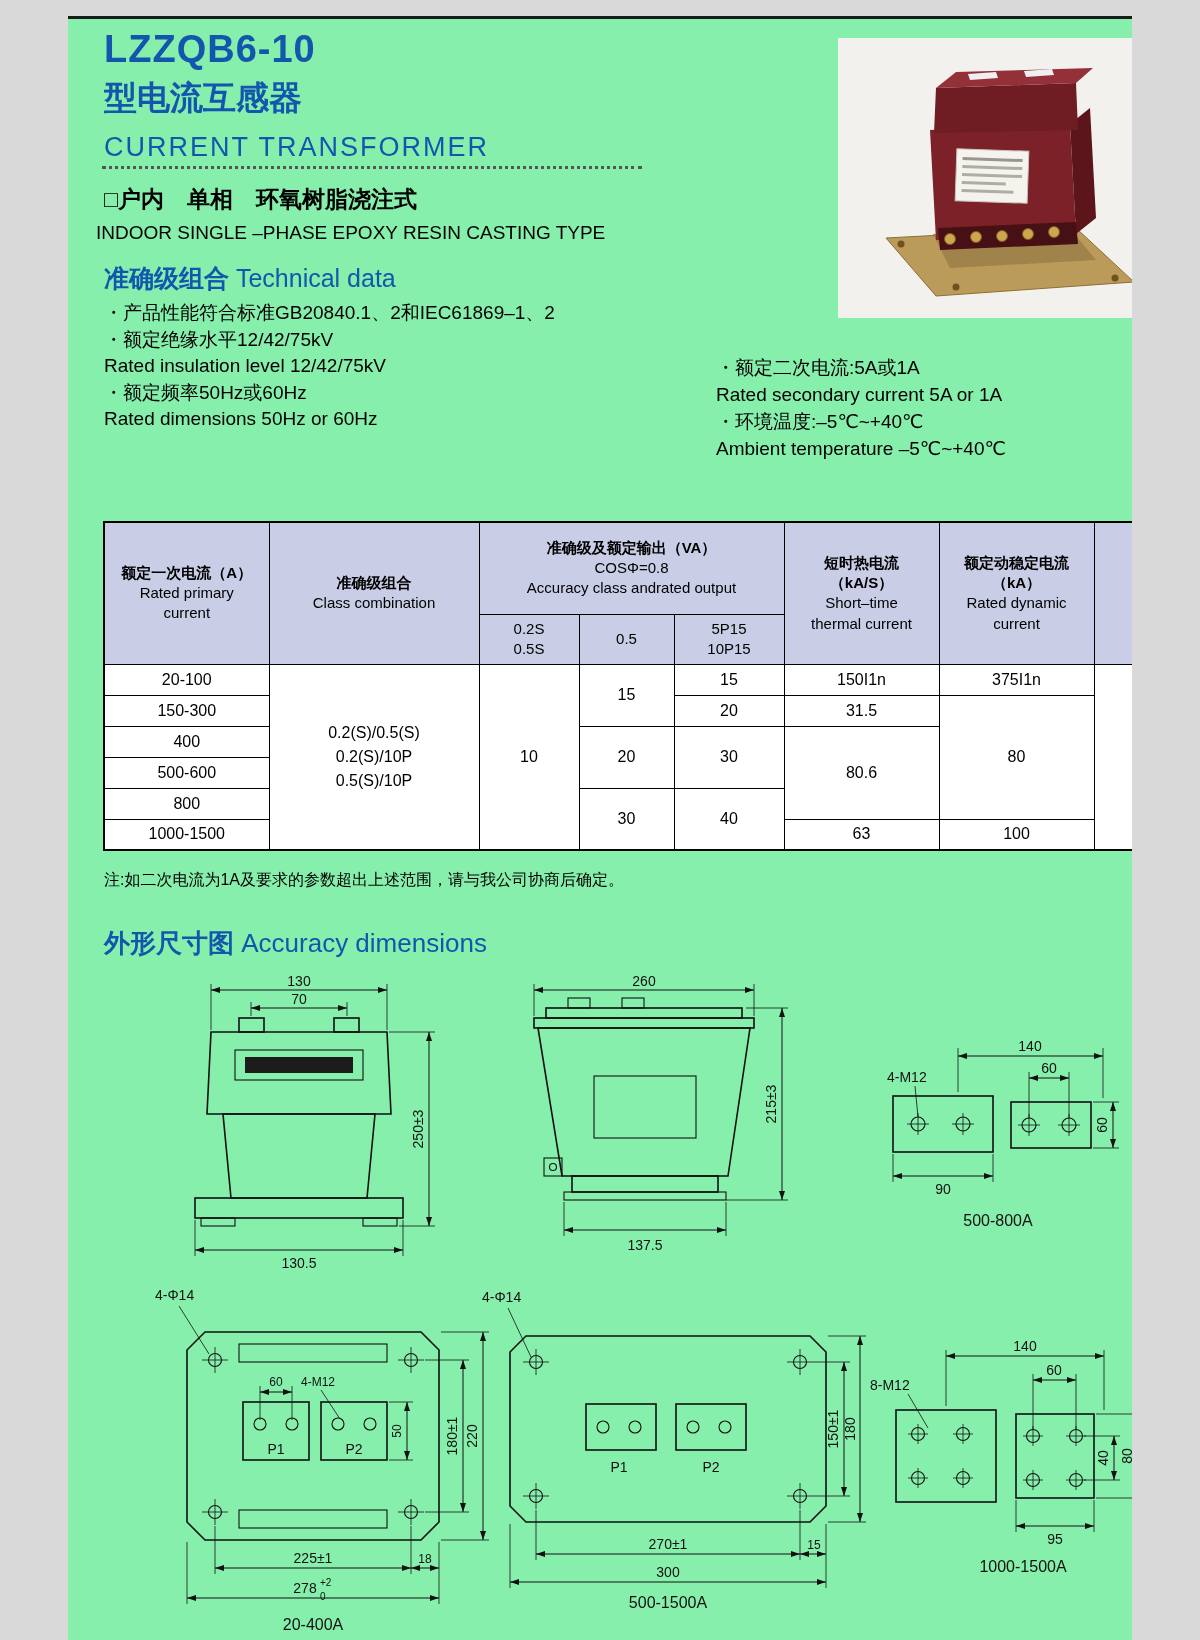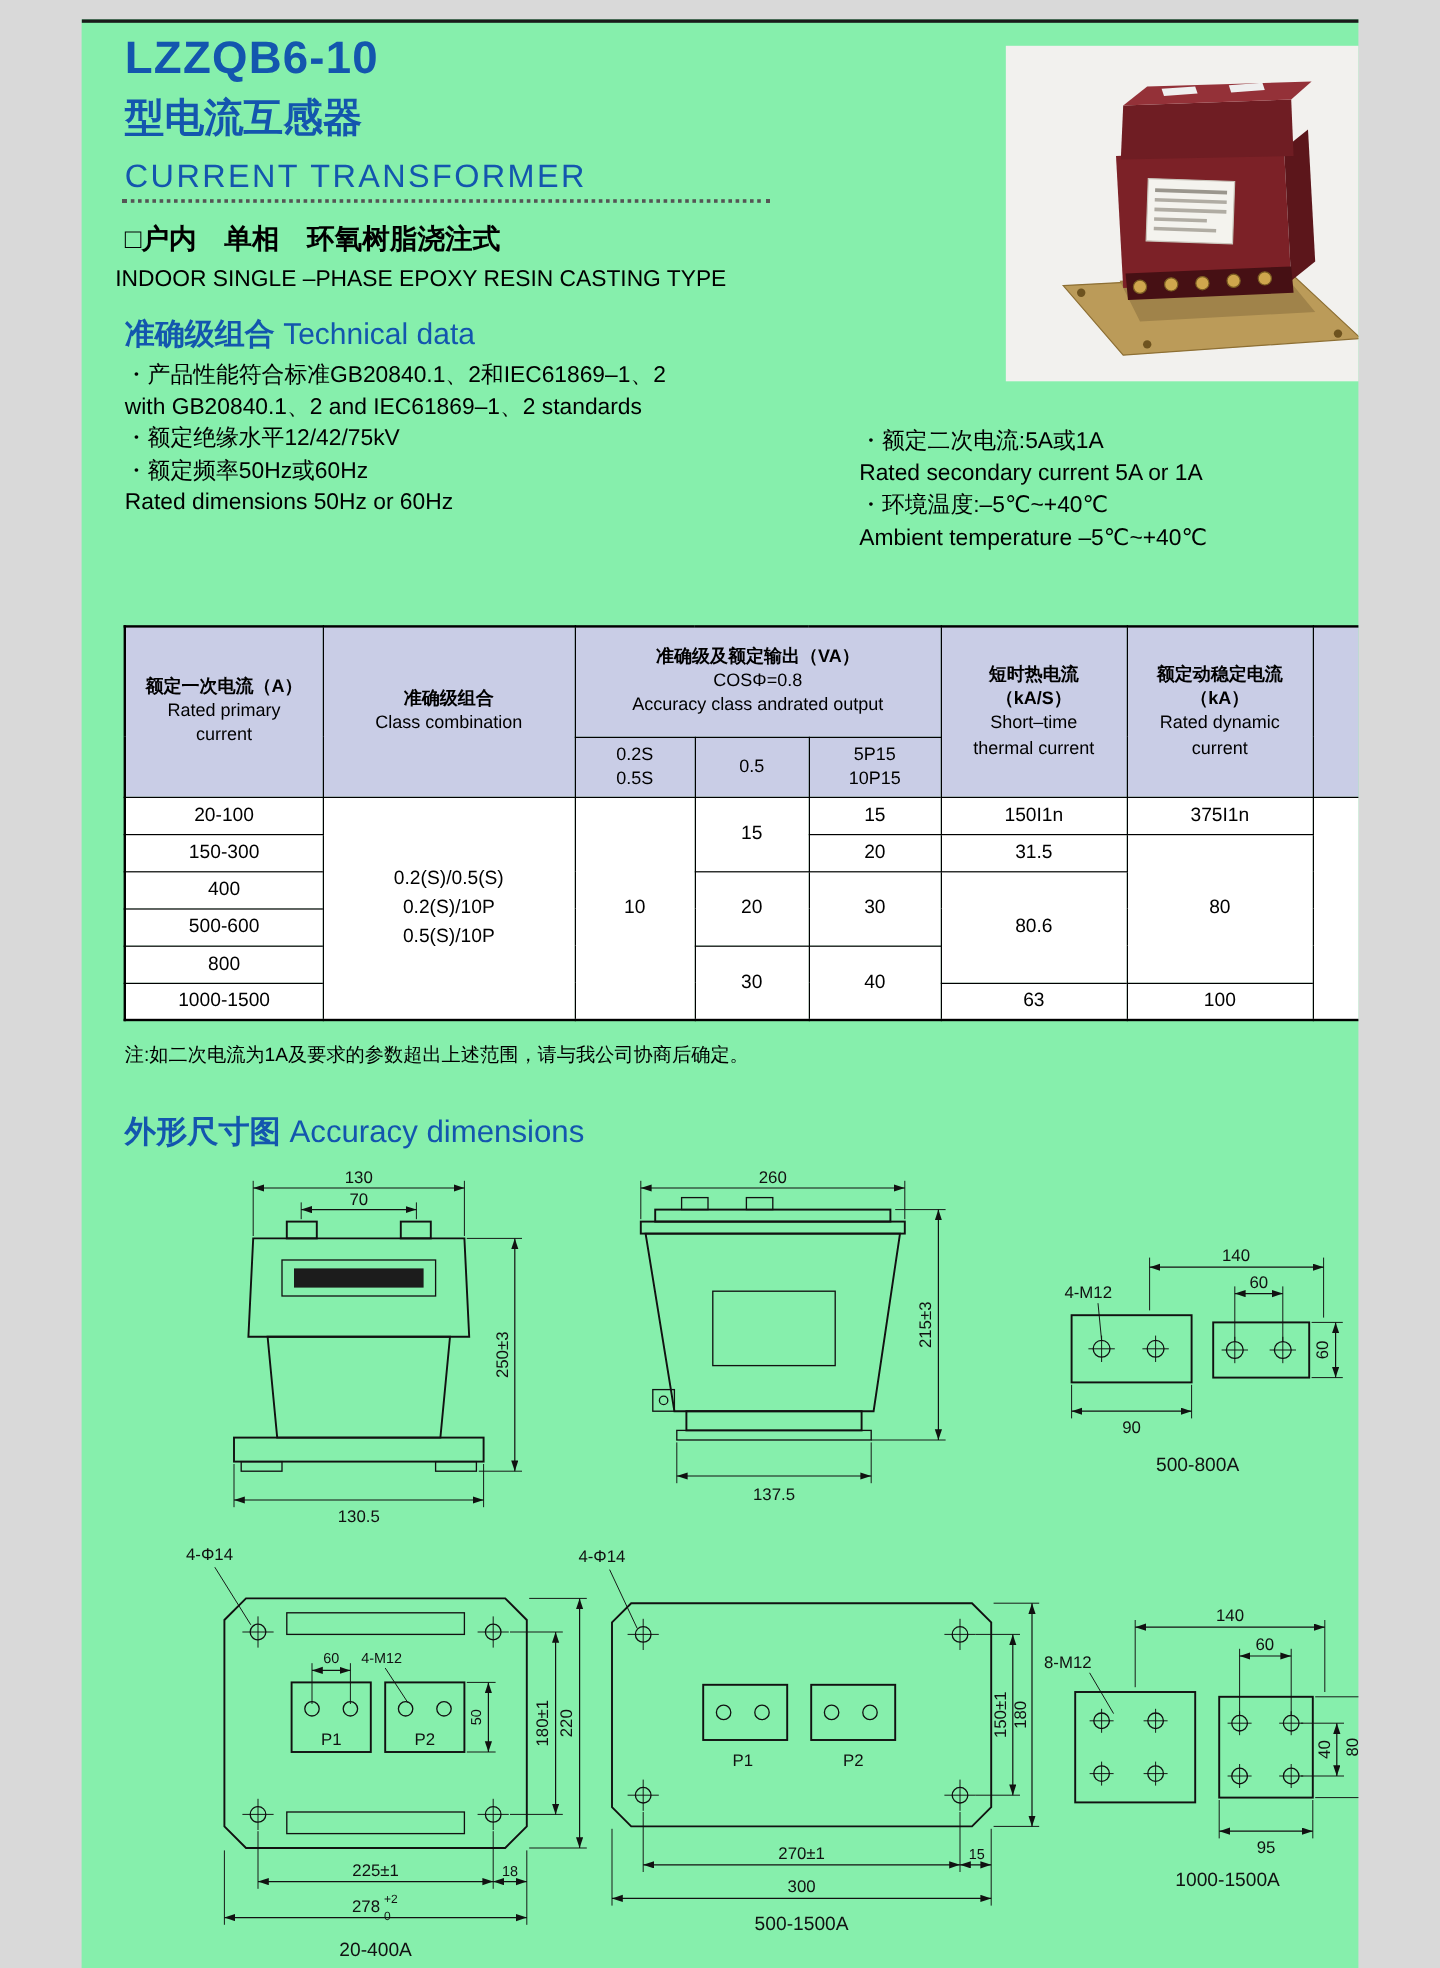--- a/index.html
+++ b/index.html
@@ -94,22 +94,22 @@
       <circle cx="190" cy="196" r="5.5" fill="#cfa64d" stroke="#7a5c22"></circle>
       <circle cx="216" cy="194" r="5.5" fill="#cfa64d" stroke="#7a5c22"></circle>
     </g>
   </svg>
 
   <div class="abs tech-head">
     <span class="cnb">准确级组合</span><span> Technical data</span>
   </div>
   <div class="abs tech-left">
     <div>・产品性能符合标准GB20840.1、2和IEC61869–1、2</div>
-    <div>with GB20840.1、2 and IEC61869–1、2 standards</div>
     <div>・额定绝缘水平12/42/75kV</div>
+    <div>Rated insulation level 12/42/75kV</div>
     <div>・额定频率50Hz或60Hz</div>
     <div>Rated dimensions 50Hz or 60Hz</div>
   </div>
   <div class="abs tech-right">
     <div>・额定二次电流:5A或1A</div>
     <div>Rated secondary current 5A or 1A</div>
     <div>・环境温度:–5℃~+40℃</div>
     <div>Ambient temperature –5℃~+40℃</div>
   </div>
 

